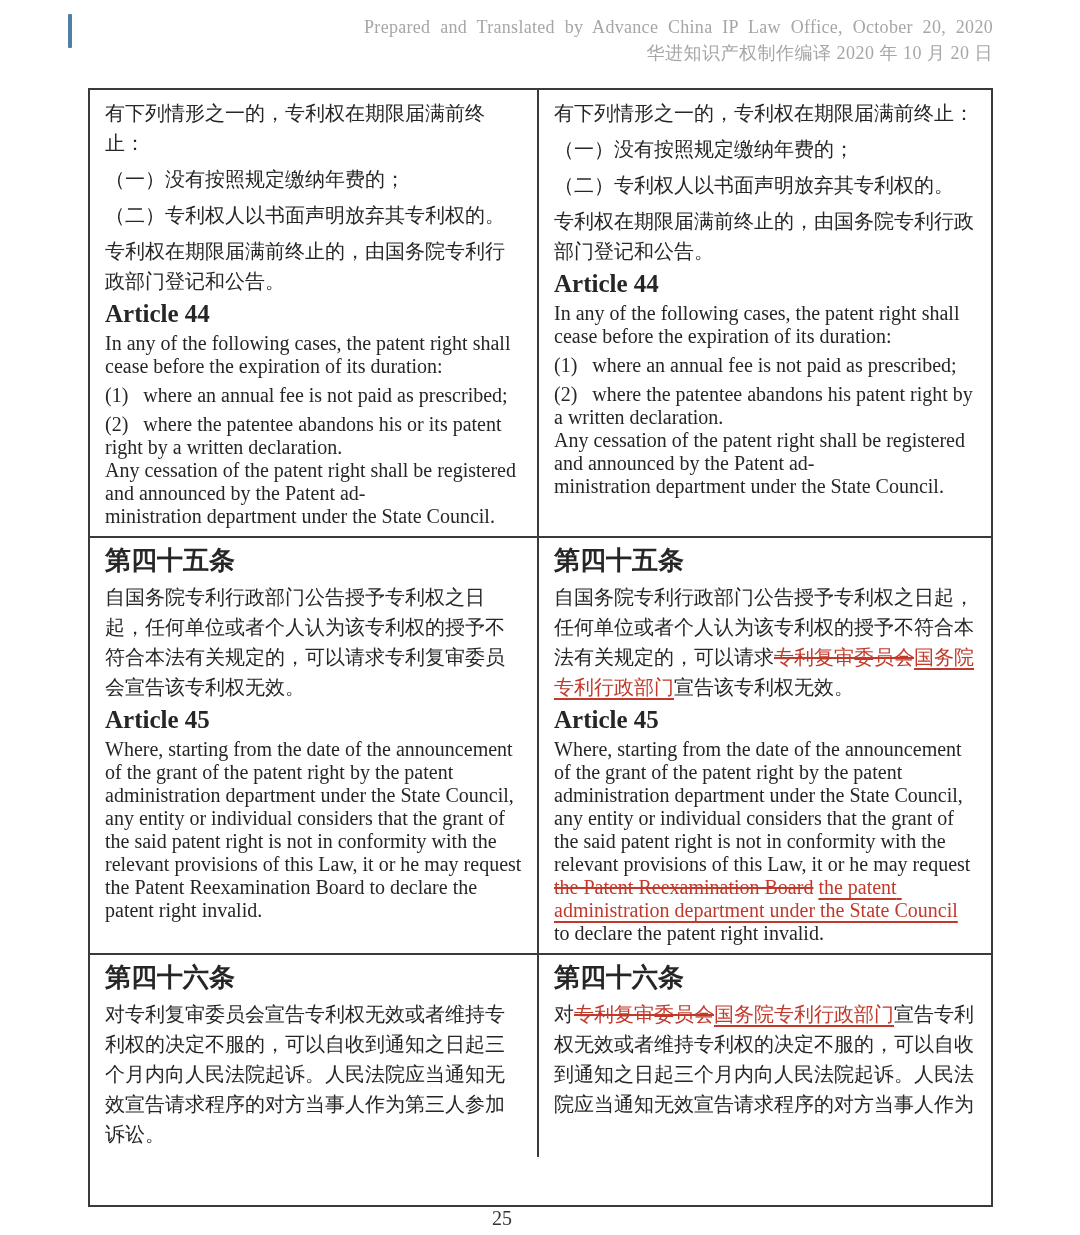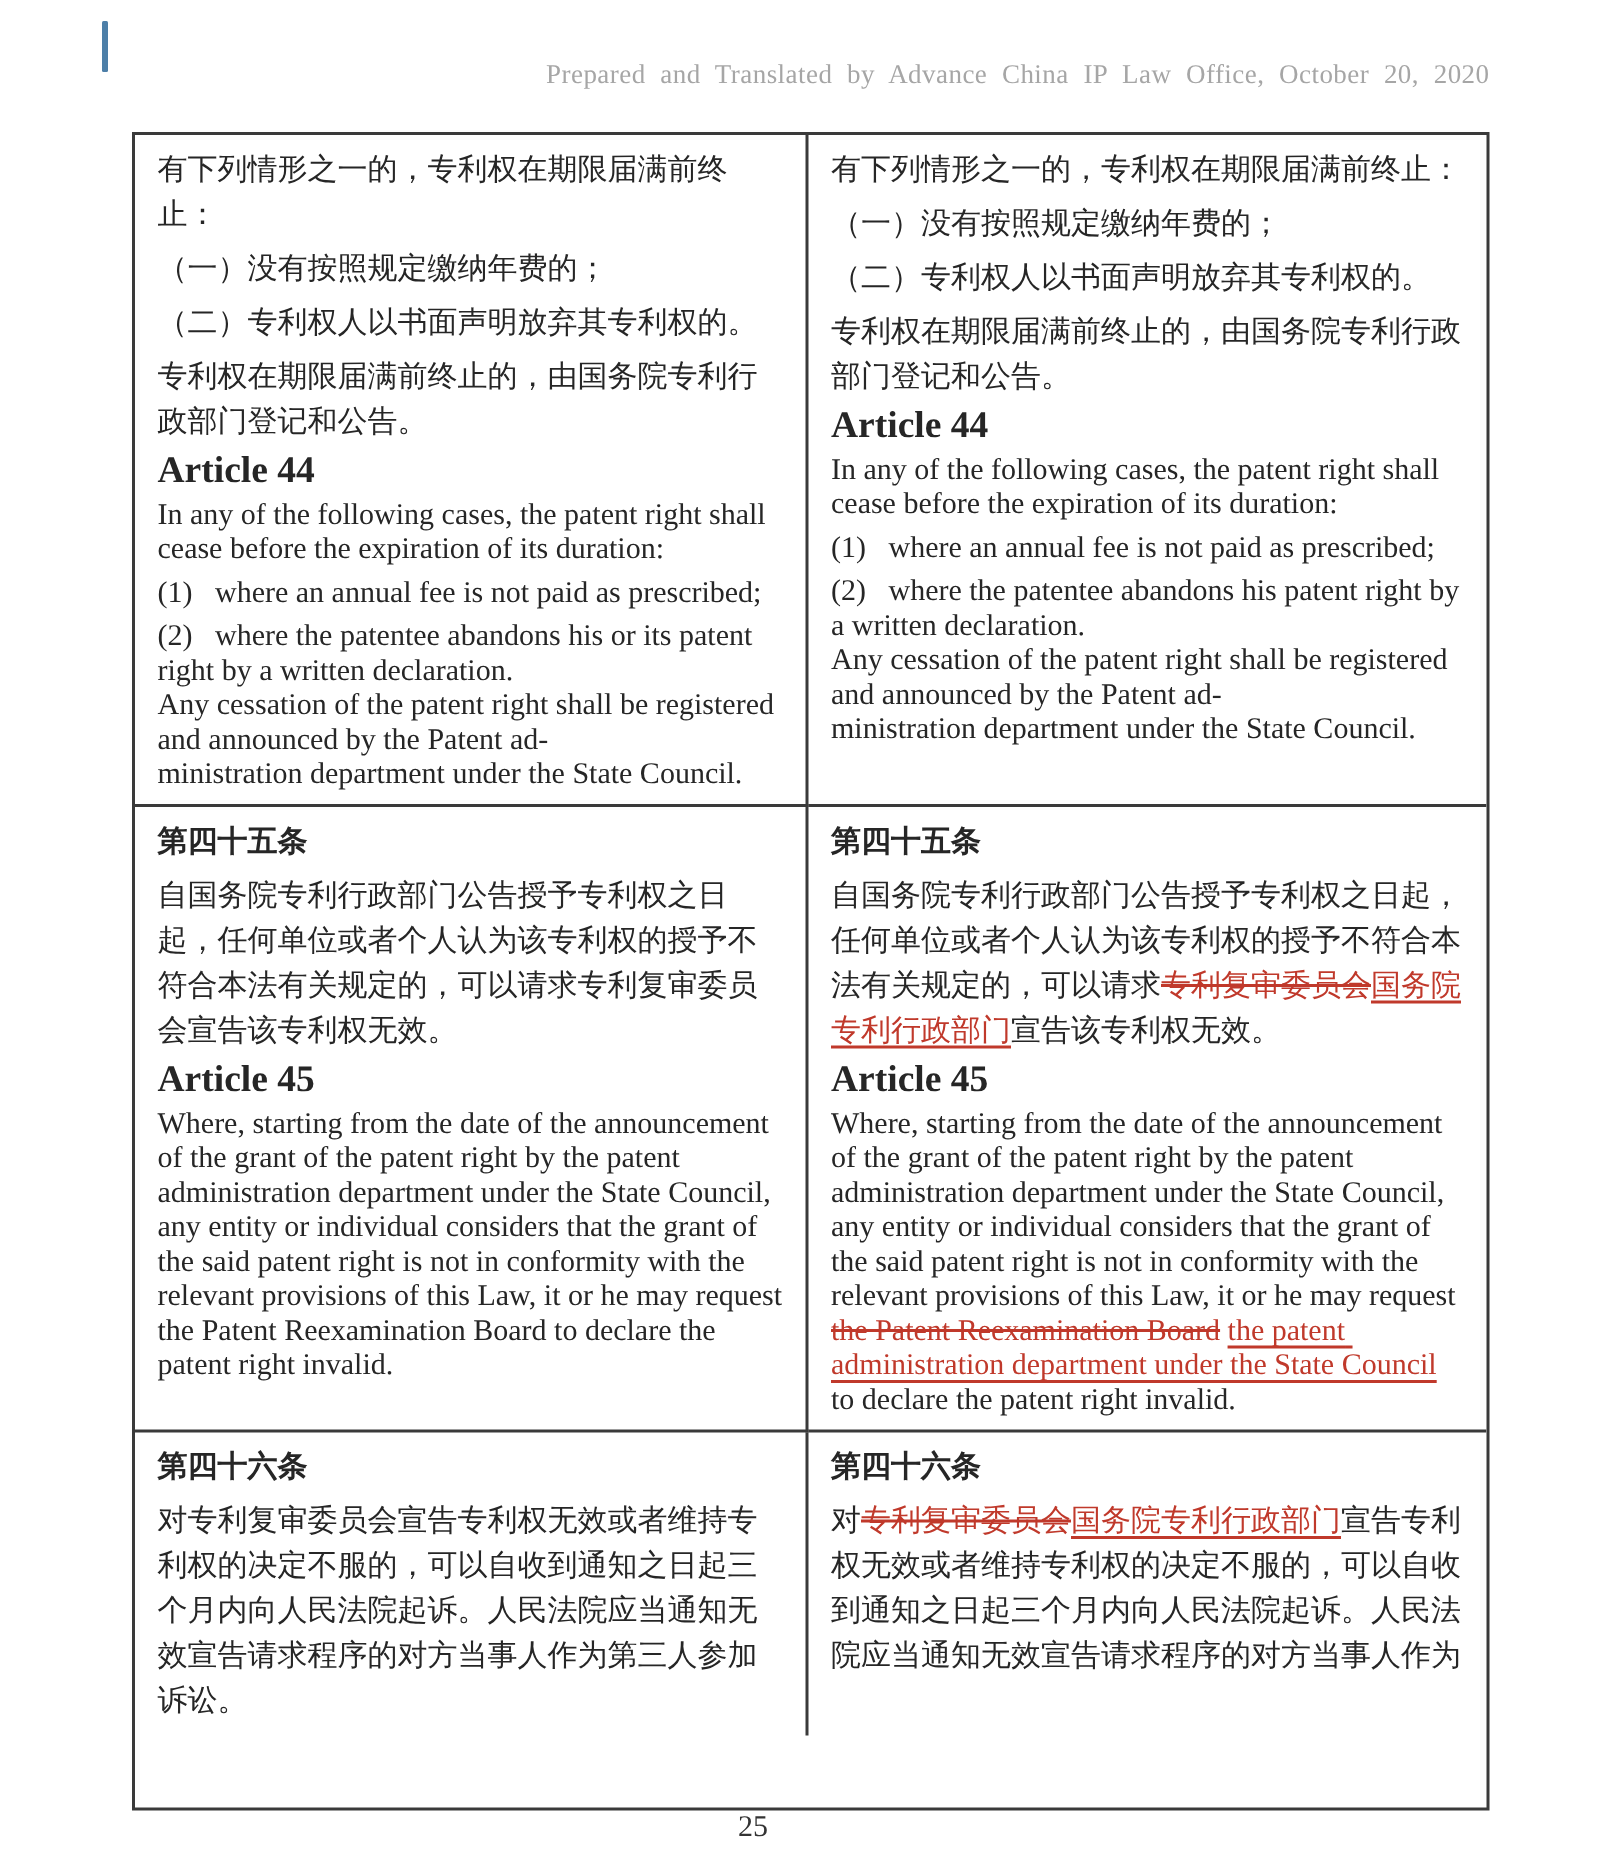--- a/index.html
+++ b/index.html
@@ -20,39 +20,39 @@
   }
   .accent-bar{
     position:absolute;left:68px;top:14px;width:4px;height:34px;
     background:var(--accent);border-radius:1px;
   }
   .header{
     position:absolute;top:14px;right:87px;left:120px;
     text-align:right;color:var(--gray);
     font-family:"Liberation Serif","DejaVu Serif",serif;
   }
-  .header .h1{font-size:18px;line-height:26px;word-spacing:5px;letter-spacing:.3px;margin-top:22px;}
+  .header .h1{font-size:18px;line-height:26px;word-spacing:5px;letter-spacing:.3px;}
   .header .h2{font-size:18px;line-height:26px;letter-spacing:.5px;}
   .doc-table{
     position:absolute;left:88px;top:88px;width:905px;height:1119px;
     box-sizing:border-box;border:2px solid var(--border);
     display:grid;grid-template-columns:449px 1fr;grid-auto-rows:min-content;
     overflow:hidden;background:#fff;
   }
   .cell{
     box-sizing:border-box;
     padding:8px 13px 2px 15px;
     border-bottom:2px solid var(--border);
     overflow:hidden;
   }
   .col-left{border-right:2px solid var(--border);}
   .row-last{border-bottom:none;}
   .cell p{white-space:pre-wrap;margin:0 0 6px 0;}
   .p-zh{font-size:20px;line-height:30px;}
-  .p-zh-bold{font-size:20px;line-height:30px;font-weight:bold;}
+  .p-zh-bold{font-size:26px;line-height:30px;font-weight:bold;}
   .p-en{font-size:20px;line-height:23px;}
   .p-en-bold{font-size:25px;line-height:24px;font-weight:bold;}
   .run-n{color:var(--text);}
   .run-del{
     color:var(--red);
     text-decoration:line-through;
     text-decoration-thickness:2px;
   }
   .run-ins{
     color:var(--red);
@@ -65,20 +65,21 @@
     text-align:center;font-size:20px;color:#333;
   }
 </style>
 </head>
 <body>
 
 <span class="accent-bar"></span>
 
 <div class="header">
   <div class="h1">Prepared and Translated by Advance China IP Law Office, October 20, 2020</div>
+  <div class="h2">华进知识产权制作编译 2020 年 10 月 20 日</div>
 </div>
 
 <div class="doc-table" id="doc-table">
     <div class="cell col-left">
       <p class="p-zh"><span class="run-n">有下列情形之一的，专利权在期限届满前终止：</span></p>
       <p class="p-zh"><span class="run-n">（一）没有按照规定缴纳年费的；</span></p>
       <p class="p-zh"><span class="run-n">（二）专利权人以书面声明放弃其专利权的。</span></p>
       <p class="p-zh"><span class="run-n">专利权在期限届满前终止的，由国务院专利行政部门登记和公告。</span></p>
       <p class="p-en-bold"><span class="run-n">Article 44</span></p>
       <p class="p-en"><span class="run-n">In any of the following cases, the patent right shall cease before the expiration of its duration:</span></p>

